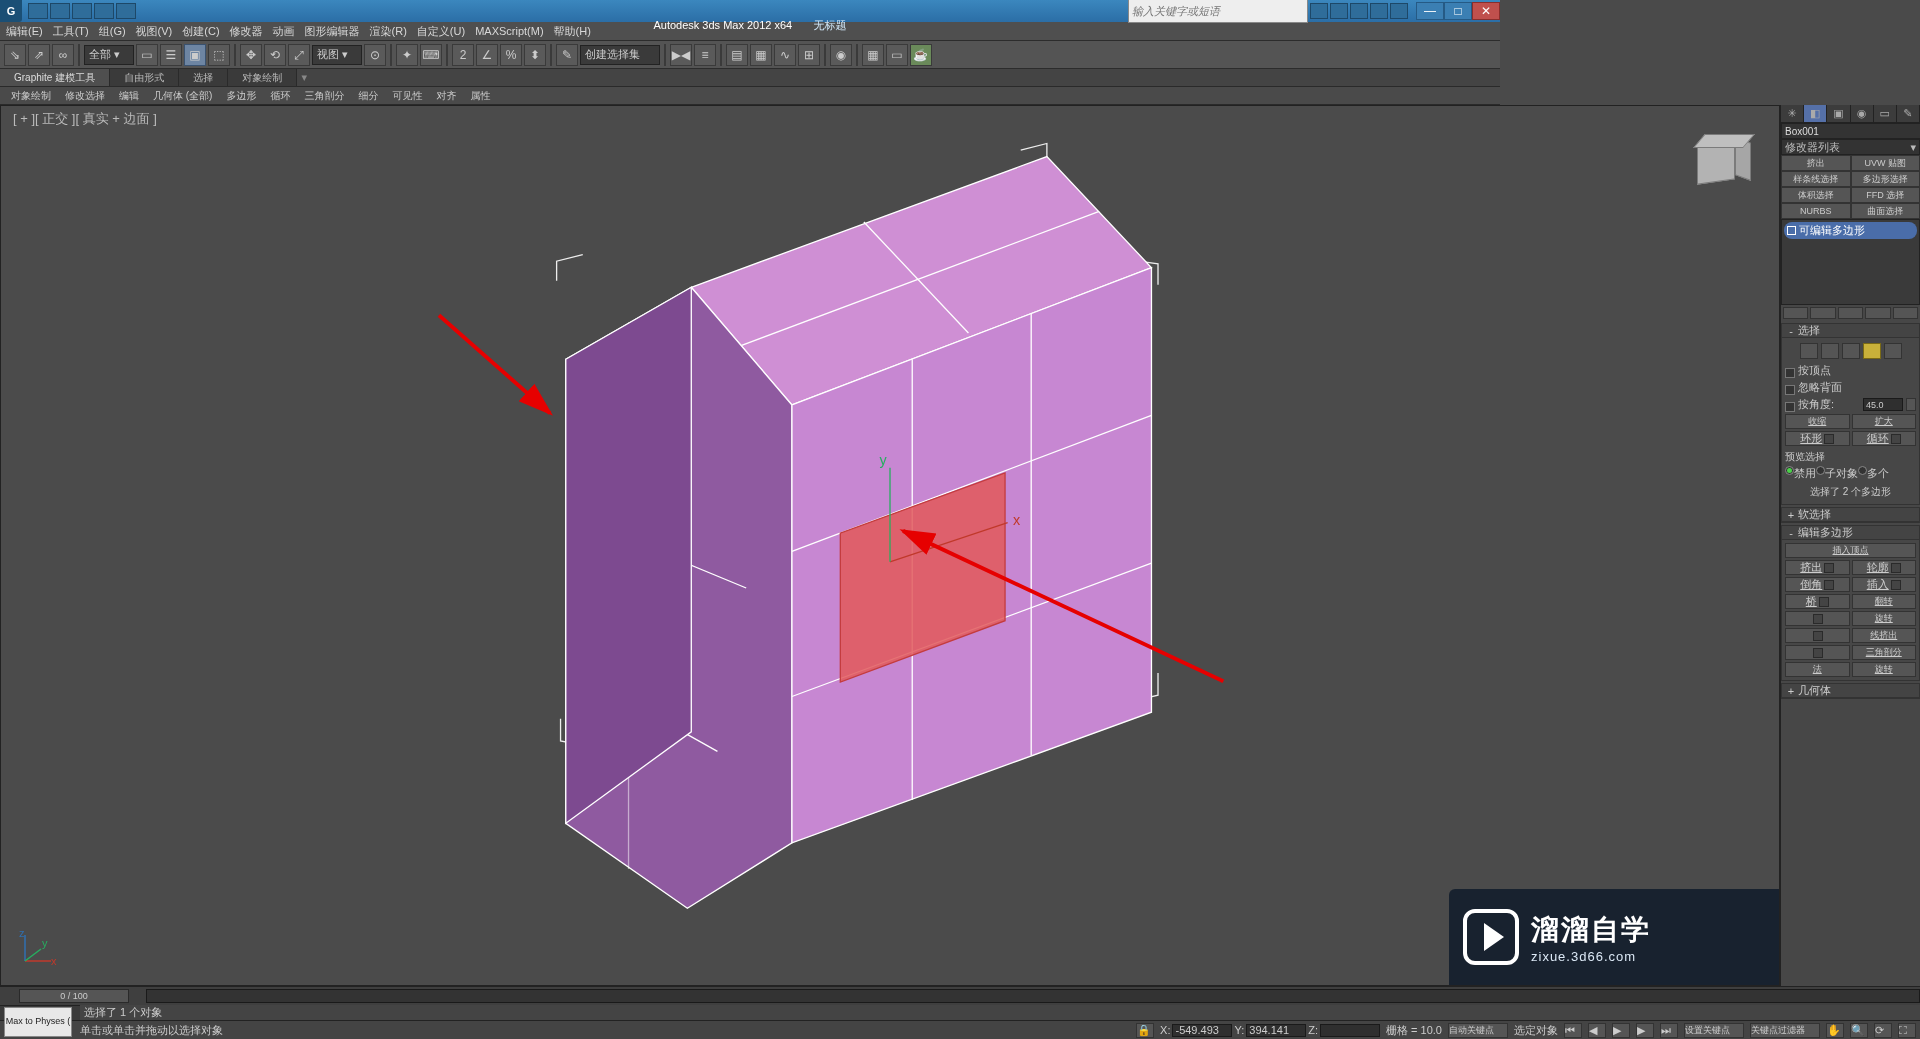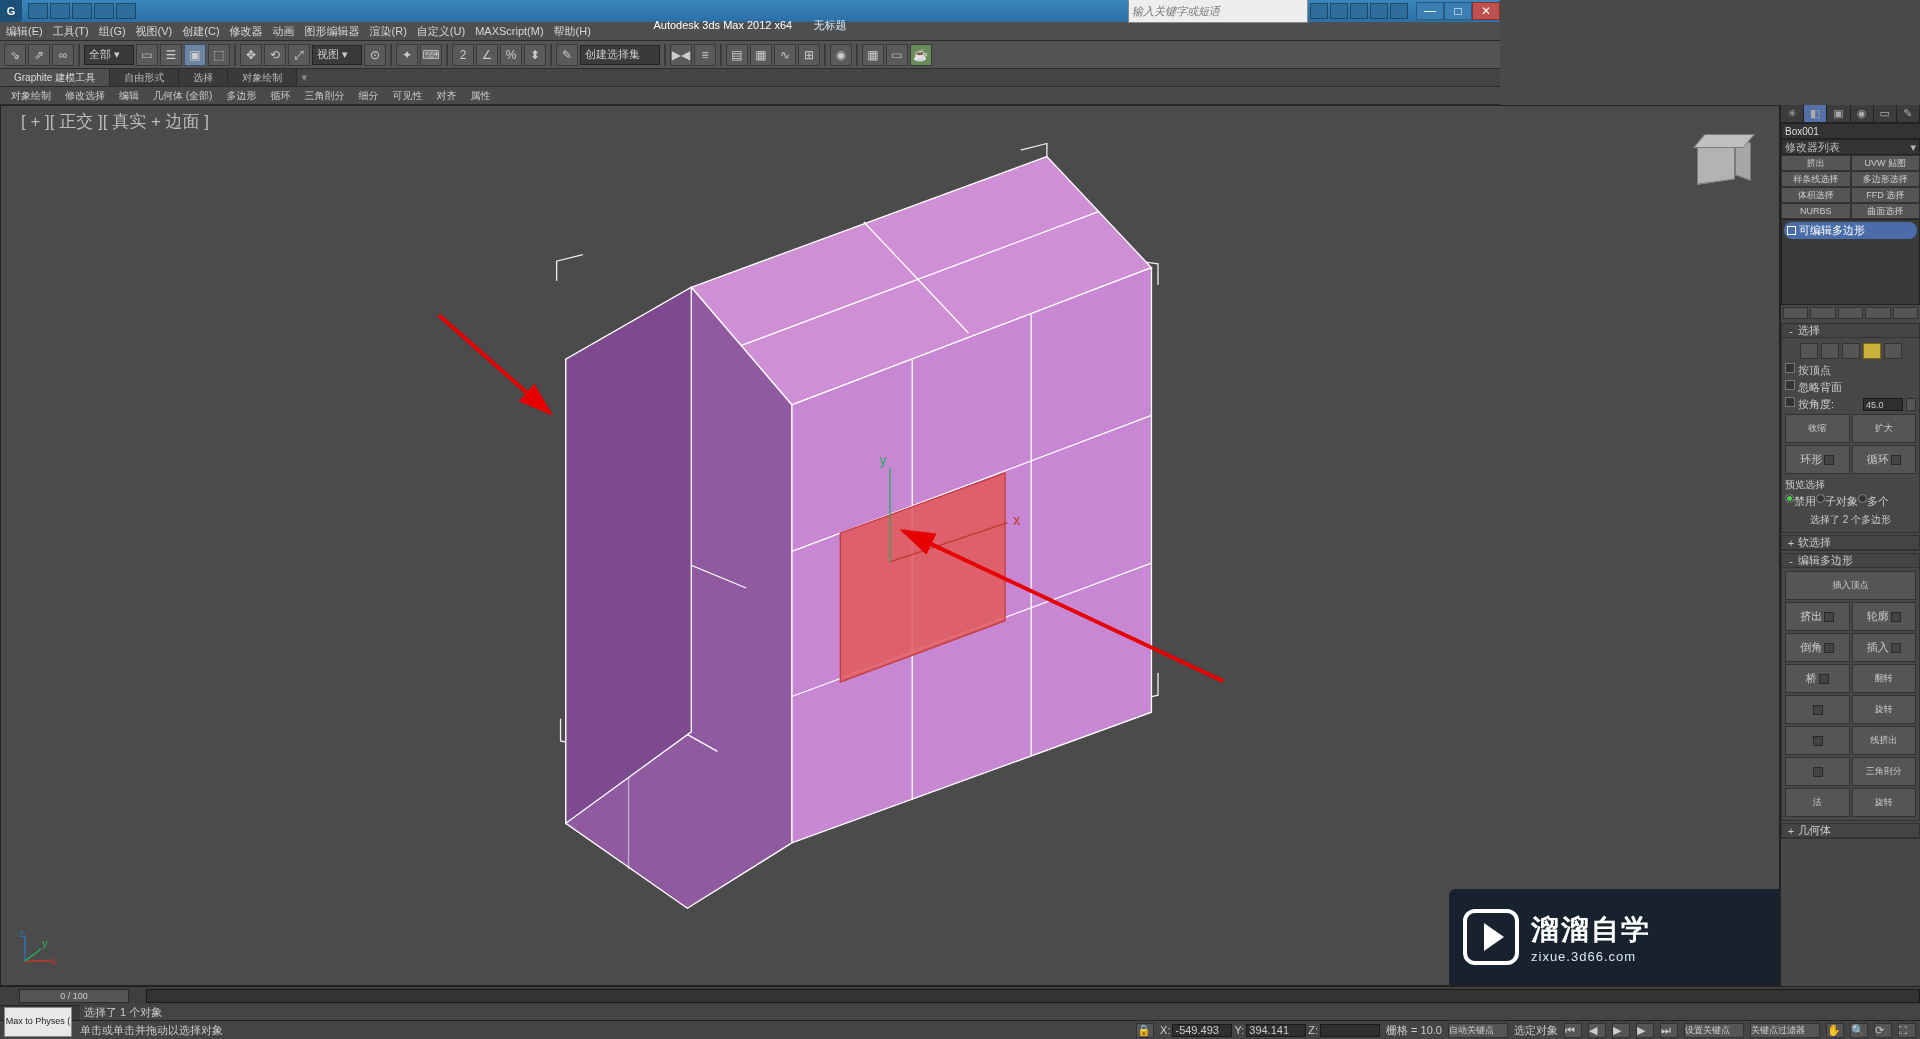--- a/index.html
+++ b/index.html
@@ -35,21 +35,21 @@
 .ribbon{height:18px;background:#444;display:flex;border-bottom:1px solid #2a2a2a;}
 .ribbon .rtab{padding:2px 14px;background:#3a3a3a;border-right:1px solid #2a2a2a;color:#bbb;font-size:10px;}
 .ribbon .rtab.active{background:#4f4f4f;color:#ddd;}
 .ribbon2{height:18px;background:#4a4a4a;display:flex;border-bottom:1px solid #2a2a2a;padding-left:4px;}
 .ribbon2 span{padding:2px 7px;color:#ccc;font-size:10px;}
 .rarrow{width:14px;display:flex;align-items:center;justify-content:center;color:#888;}
 
 
 .main{position:absolute;top:105px;left:0;right:0;bottom:53px;display:flex;}
 .viewport{flex:1;background:#4b4b4b;position:relative;overflow:hidden;border:1px solid #222;}
-.vp-label{position:absolute;top:4px;left:20px;color:#bbb;font-size:17px;}
+.vp-label{position:absolute;top:4px;left:12px;color:#bbb;font-size:13px;}
 .axis-gizmo{position:absolute;left:16px;bottom:16px;width:40px;height:40px;}
 .viewcube{position:absolute;top:20px;right:24px;width:70px;height:70px;opacity:.8;}
 .cubeface{position:absolute;background:#cdcdcd;border:1px solid #888;}
 
 
 .scene-svg{position:absolute;inset:0;width:100%;height:100%;}
 
 
 .watermark{position:absolute;right:0;bottom:0;width:330px;height:96px;background:rgba(20,30,45,0.92);border-top-left-radius:6px;display:flex;align-items:center;gap:12px;padding-left:14px;}
 .watermark .play{width:56px;height:56px;border:4px solid #fff;border-radius:12px;display:flex;align-items:center;justify-content:center;}
@@ -73,27 +73,27 @@
 .cp-stack-item .box{width:9px;height:9px;border:1px solid #fff;}
 .cp-pin{height:16px;display:flex;gap:2px;padding:2px;}
 .cp-pin .p{flex:1;background:#555;border:1px solid #333;height:12px;}
 .cp-roll{border:1px solid #333;margin-top:2px;}
 .cp-roll-h{height:14px;background:#444;color:#ccc;font-size:10px;display:flex;align-items:center;padding-left:4px;border-bottom:1px solid #333;}
 .cp-roll-h .pm{width:10px;text-align:center;color:#ccc;margin-right:2px;}
 .cp-roll-b{padding:3px;display:flex;flex-direction:column;gap:2px;}
 .subobj{display:flex;gap:3px;justify-content:center;padding:2px 0;}
 .subobj .so{width:18px;height:16px;background:#555;border:1px solid #333;}
 .subobj .so.active{background:#c9b13a;border-color:#7a6a15;}
-.chk{display:flex;align-items:flex-start;gap:3px;font-size:10px;color:#ccc;}
+.chk{display:flex;align-items:flex-end;gap:3px;font-size:10px;color:#ccc;}
 .chk .cbox{width:10px;height:10px;border:1px solid #777;background:#333;}
 .spin{display:flex;align-items:center;gap:3px;}
 .spin .val{width:40px;height:13px;background:#2f2f2f;border:1px solid #1a1a1a;color:#ccc;font-size:9px;padding:0 2px;display:flex;align-items:center;}
 .spin .arr{width:10px;height:13px;background:#555;border:1px solid #333;}
 .rowbtns{display:flex;gap:2px;}
-.rowbtns .rb{flex:1;height:29px;background:#555;border:1px solid #333;color:#ccc;font-size:9px;display:flex;align-items:center;justify-content:center;}
+.rowbtns .rb{flex:1;height:15px;background:#555;border:1px solid #333;color:#ccc;font-size:9px;display:flex;align-items:center;justify-content:center;text-decoration:underline;}
 .rowbtns .rb .sq{width:10px;height:10px;background:#444;border:1px solid #2a2a2a;margin-left:2px;}
 .radio-row{display:flex;gap:0;align-items:flex-start;font-size:10px;color:#ccc;}
 .radio-row .r{width:9px;height:9px;border:1px solid #888;border-radius:50%;background:#333;}
 .radio-row .r.on::after{content:"";display:block;width:5px;height:5px;background:#4ad14a;border-radius:50%;margin:1px;}
 .info-line{font-size:10px;color:#ccc;text-align:center;padding:2px 0;}
 
 
 .timeline{position:absolute;left:0;right:0;bottom:34px;height:19px;background:#3f3f3f;border-top:1px solid #222;display:flex;align-items:center;}
 .timeline .slider{width:110px;height:14px;background:#555;border:1px solid #2a2a2a;margin:0 3px;display:flex;align-items:center;justify-content:center;color:#ccc;font-size:9px;}
 .timeline .track{flex:1;height:14px;background:#333;border:1px solid #1a1a1a;position:relative;}

